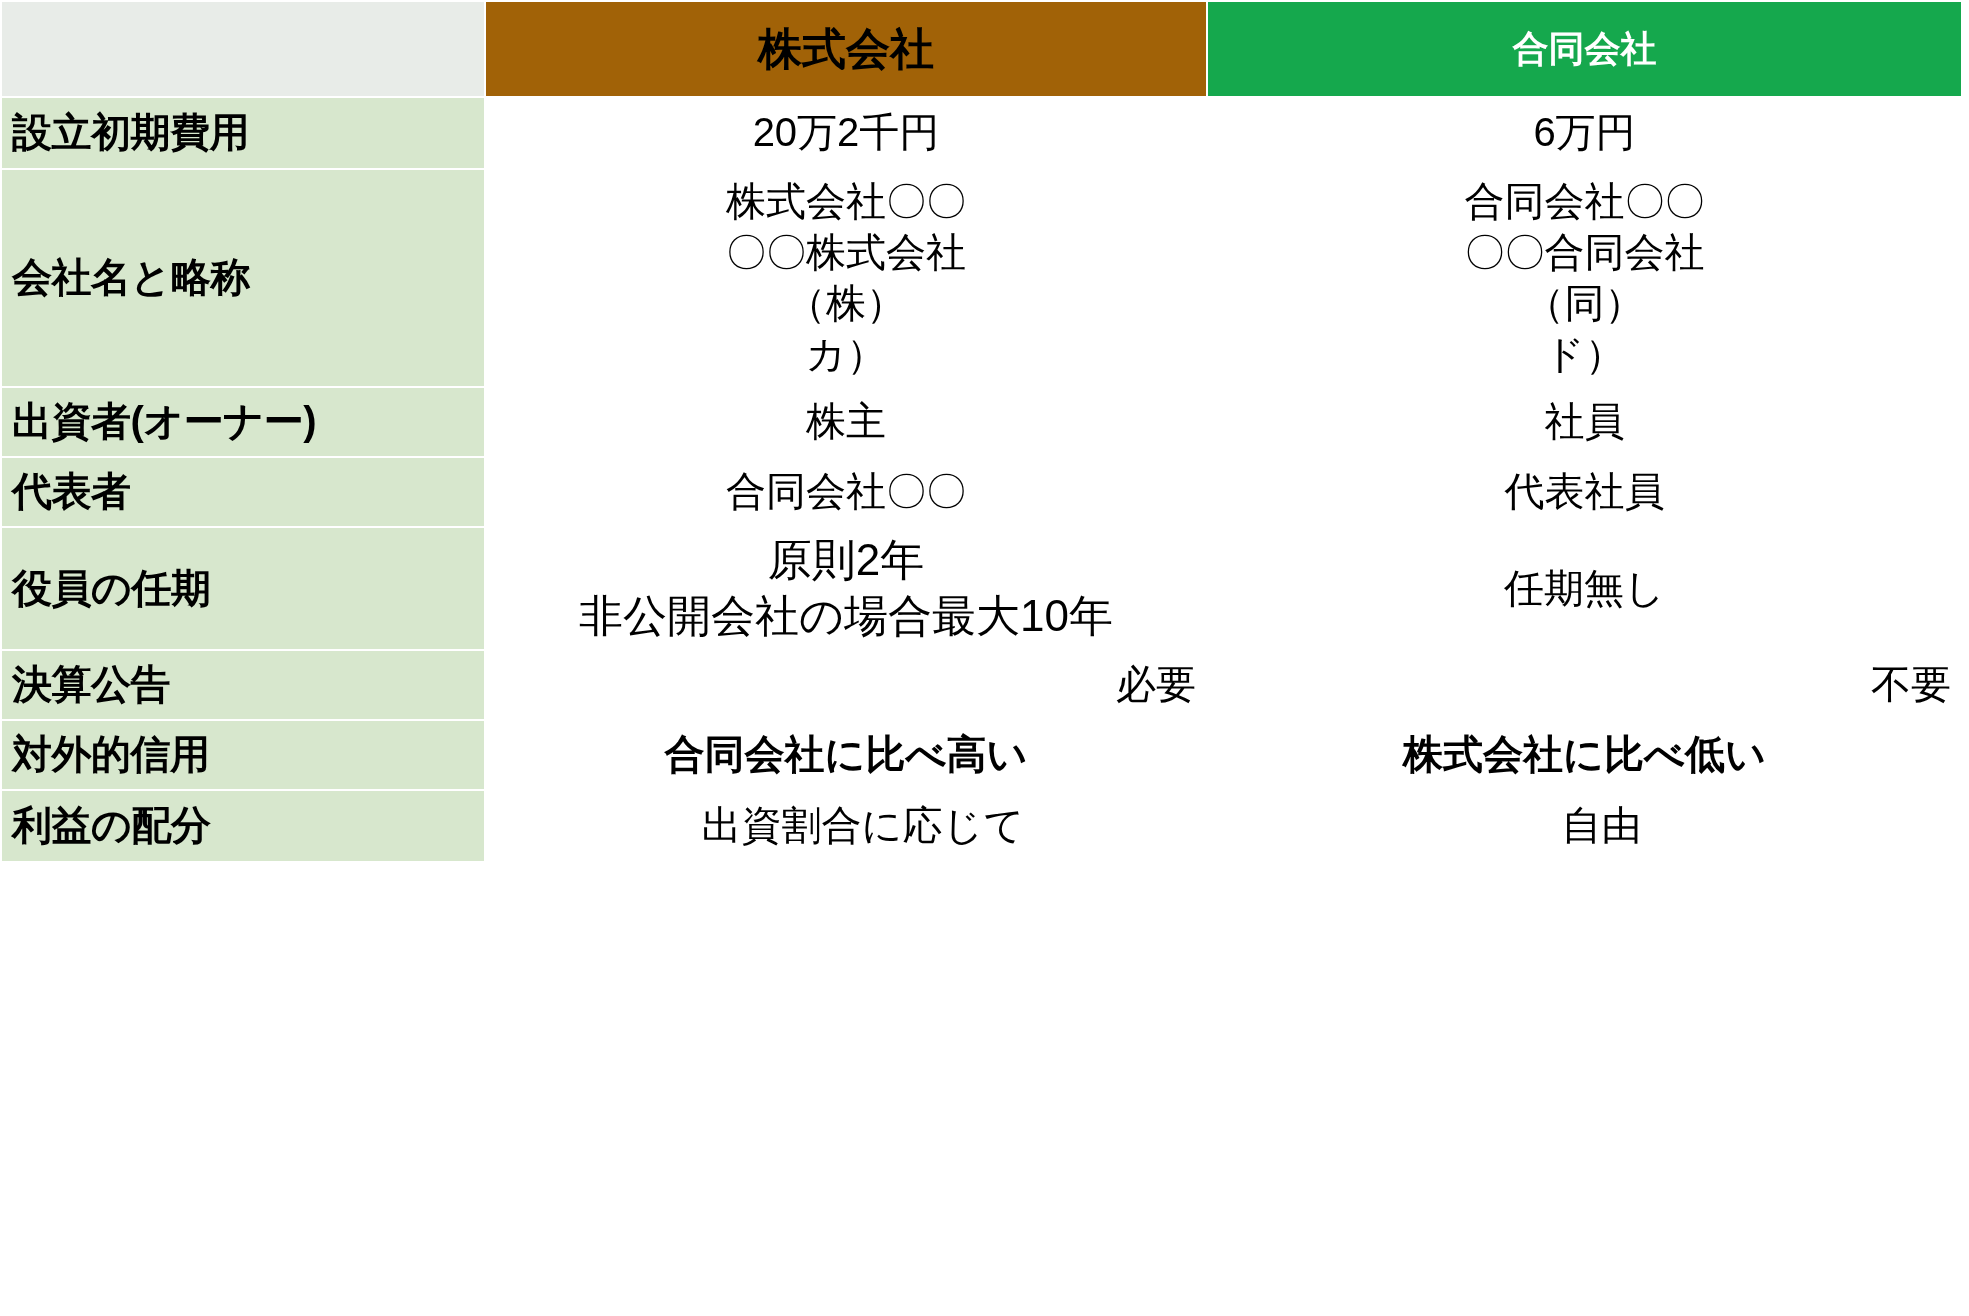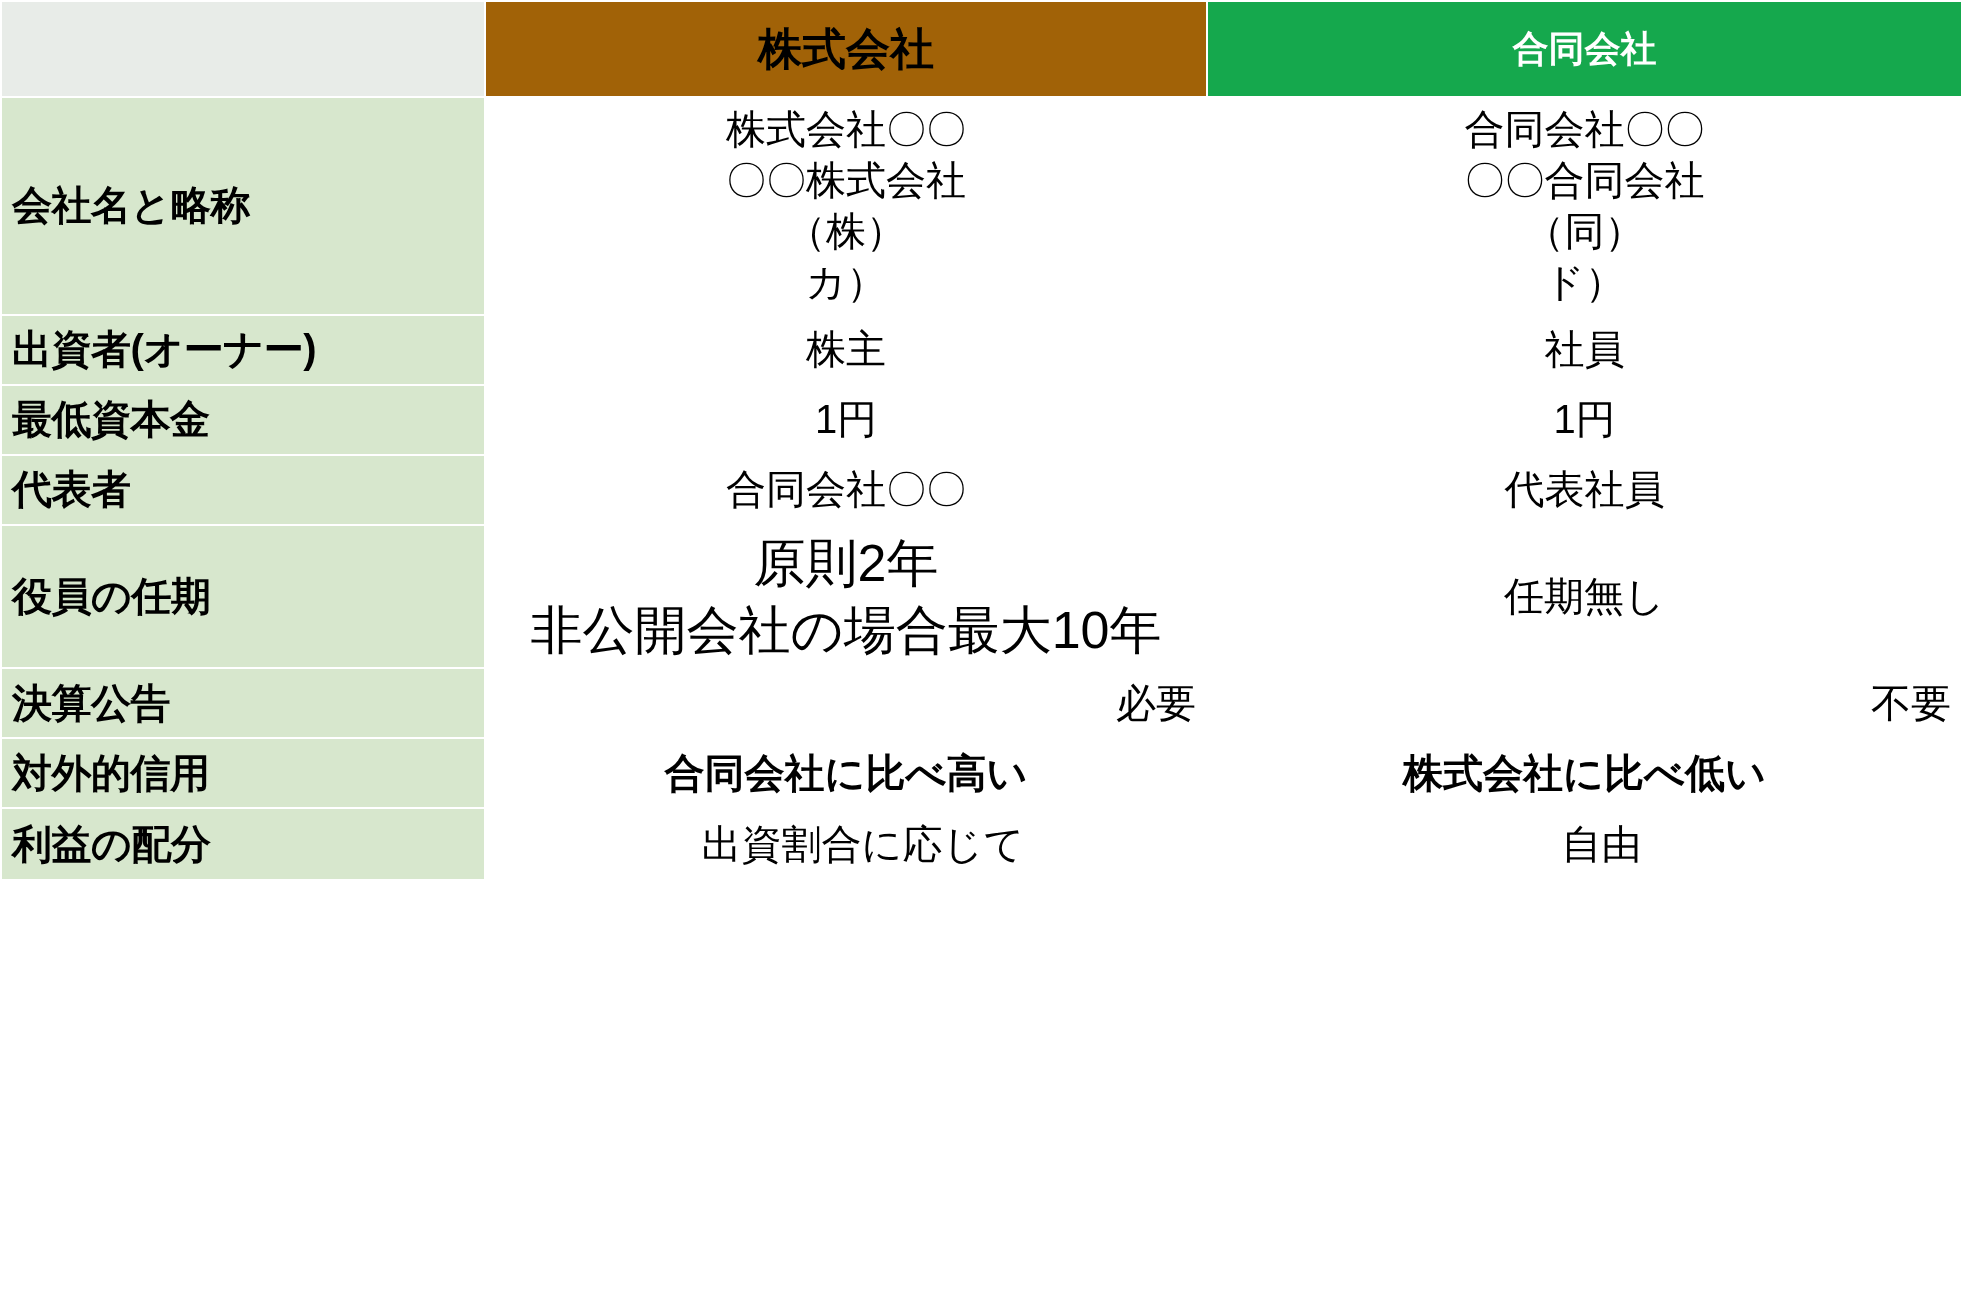--- a/index.html
+++ b/index.html
@@ -99,60 +99,60 @@
   tr.r-owner td.val { height: 60px; }
   tr.r-capital td.val { height: 60px; }
   tr.r-rep td.val { height: 60px; }
   tr.r-officers td.val { height: 60px; }
   tr.r-term td.val { height: 110px; }
   tr.r-notice td.val { height: 60px; text-align: right; }
   tr.r-credit td.val { height: 60px; font-weight: bold; }
   tr.r-decision td.val { height: 60px; }
   tr.r-profit td.val { height: 62px; padding-left: 44px; }
 
-  tr.r-term td.val.small { font-size: 52px; }
+  tr.r-term td.val.small { font-size: 44px; }
 </style>
 </head>
 <body>
 
 <div class="sheet">
   <table class="compare">
     <colgroup>
       <col class="c0">
       <col class="c1">
       <col class="c2">
     </colgroup>
     <thead>
       <tr>
         <th class="hdr-blank"></th>
         <th class="hdr-a">株式会社</th>
         <th class="hdr-b">合同会社</th>
       </tr>
     </thead>
     <tbody>
+      <tr class="r-setup">
+        <td class="rowlabel">設立初期費用</td>
+        <td class="val">20万2千円</td>
+        <td class="val last">6万円</td>
+      </tr>
       <tr class="r-name">
         <td class="rowlabel">会社名と略称</td>
         <td class="val">株式会社〇〇
 〇〇株式会社
 （株）
 カ）</td>
         <td class="val last">合同会社〇〇
 〇〇合同会社
 （同）
 ド）</td>
       </tr>
       <tr class="r-owner">
         <td class="rowlabel">出資者(オーナー)</td>
         <td class="val">株主</td>
         <td class="val last">社員</td>
-      </tr>
-      <tr class="r-capital">
-        <td class="rowlabel">最低資本金</td>
-        <td class="val">1円</td>
-        <td class="val last">1円</td>
       </tr>
       <tr class="r-rep">
         <td class="rowlabel">代表者</td>
         <td class="val">合同会社〇〇</td>
         <td class="val last">代表社員</td>
       </tr>
       <tr class="r-term">
         <td class="rowlabel">役員の任期</td>
         <td class="val small">原則2年
 非公開会社の場合最大10年</td>

